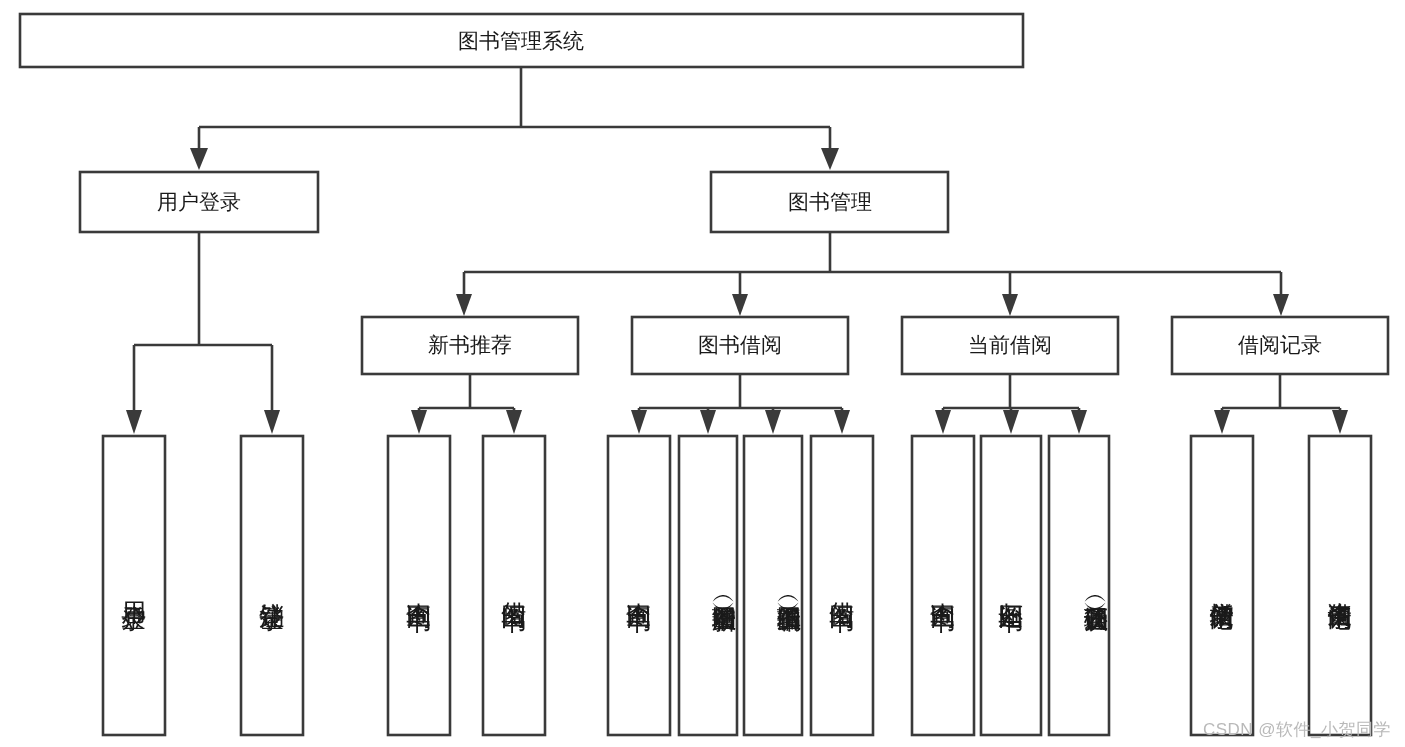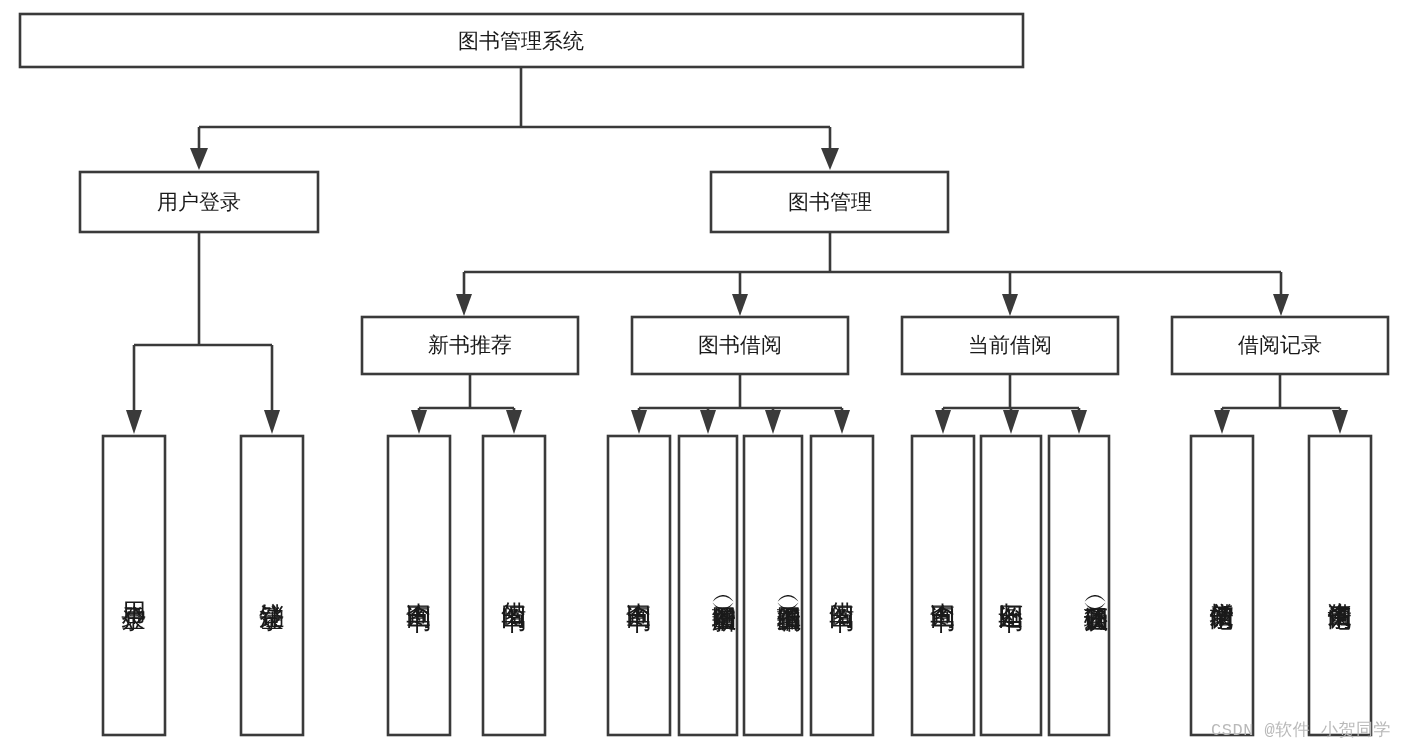--- a/index.html
+++ b/index.html
@@ -61,21 +61,21 @@
     display: flex;
     align-items: center;
     justify-content: center;
     white-space: nowrap;
     pointer-events: none;
   }
   .watermark {
     position: absolute;
     right: 8px;
     bottom: 6px;
-    font-family: Liberation Mono, monospace;
+    font-family: Liberation Sans, sans-serif;
     font-size: 17px;
     color: #b9b9b9;
     letter-spacing: 0.5px;
     white-space: nowrap;
   }
 </style>
 </head>
 <body>
 
 <div id="diagram-root">

